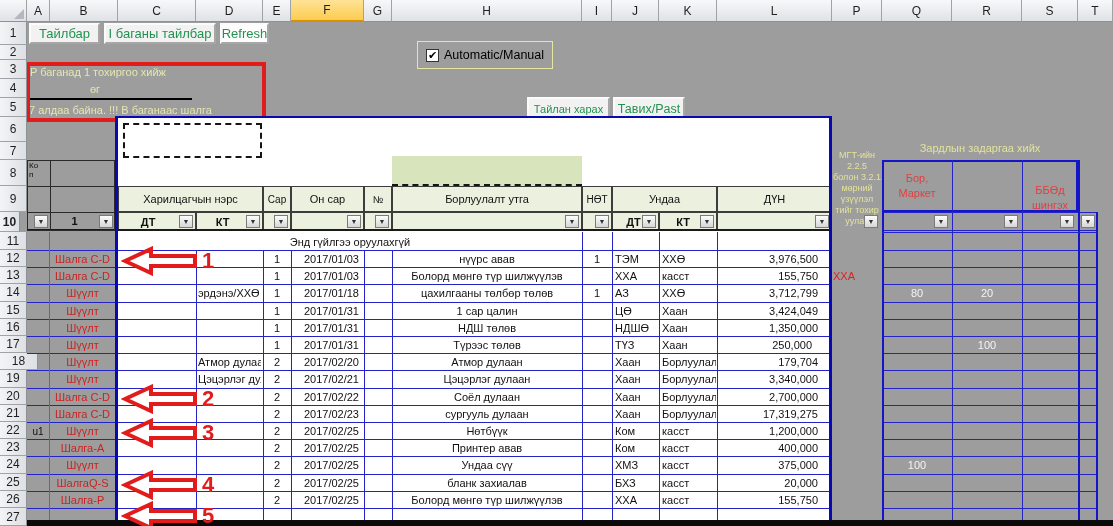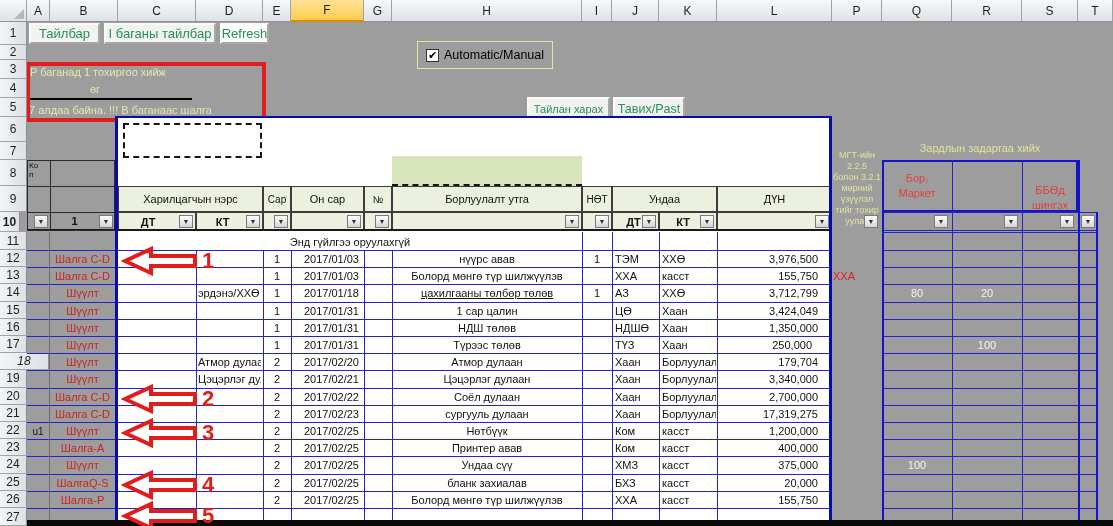--- a/index.html
+++ b/index.html
@@ -103,21 +103,21 @@
     <div class="rowhdr abs" style="left: 0px; top: 160px; width: 27px; height: 26px;">8</div>
     <div class="rowhdr abs" style="left: 0px; top: 186px; width: 27px; height: 26px;">9</div>
     <div class="rowhdr abs" style="left: 0px; top: 212px; width: 20px; height: 20px; font-weight: bold;">10</div>
     <div class="rowhdr abs" style="left: 0px; top: 232px; width: 27px; height: 18px;">11</div>
     <div class="rowhdr abs" style="left: 0px; top: 250px; width: 27px; height: 17.2px;">12</div>
     <div class="rowhdr abs" style="left: 0px; top: 267.2px; width: 27px; height: 17.2px;">13</div>
     <div class="rowhdr abs" style="left: 0px; top: 284.4px; width: 27px; height: 17.2px;">14</div>
     <div class="rowhdr abs" style="left: 0px; top: 301.6px; width: 27px; height: 17.2px;">15</div>
     <div class="rowhdr abs" style="left: 0px; top: 318.8px; width: 27px; height: 17.2px;">16</div>
     <div class="rowhdr abs" style="left: 0px; top: 336px; width: 27px; height: 17.2px;">17</div>
-    <div class="rowhdr abs" style="left: 0px; top: 353.2px; width: 49px; height: 17.2px; font-style: italic;">18</div>
+    <div class="rowhdr abs" style="left: 0px; top: 353.2px; width: 38px; height: 17.2px;">18</div>
     <div class="rowhdr abs" style="left: 0px; top: 370.4px; width: 27px; height: 17.2px;">19</div>
     <div class="rowhdr abs" style="left: 0px; top: 387.6px; width: 27px; height: 17.2px;">20</div>
     <div class="rowhdr abs" style="left: 0px; top: 404.8px; width: 27px; height: 17.2px;">21</div>
     <div class="rowhdr abs" style="left: 0px; top: 422px; width: 27px; height: 17.2px;">22</div>
     <div class="rowhdr abs" style="left: 0px; top: 439.2px; width: 27px; height: 17.2px;">23</div>
     <div class="rowhdr abs" style="left: 0px; top: 456.4px; width: 27px; height: 17.2px;">24</div>
     <div class="rowhdr abs" style="left: 0px; top: 473.6px; width: 27px; height: 17.2px;">25</div>
     <div class="rowhdr abs" style="left: 0px; top: 490.8px; width: 27px; height: 17.2px;">26</div>
     <div class="rowhdr abs" style="left: 0px; top: 508px; width: 27px; height: 18px;">27</div>
     <div class="abs" style="left: 118px; top: 117px; width: 714px; height: 404px; background: rgb(255, 255, 255);"></div>
@@ -268,21 +268,21 @@
     <div class="cell abs" style="left: 291px; top: 268.2px; width: 68px; height: 16.2px; justify-content: flex-end;">2017/01/03</div>
     <div class="cell abs" style="left: 392px; top: 268.2px; width: 190px; height: 16.2px; justify-content: center;">Болорд мөнгө түр шилжүүлэв</div>
     <div class="cell abs" style="left: 615px; top: 268.2px; width: 43px; height: 16.2px;">ХХА</div>
     <div class="cell abs" style="left: 662px; top: 268.2px; width: 54px; height: 16.2px;">касст</div>
     <div class="cell abs" style="left: 717px; top: 268.2px; width: 101px; height: 16.2px; justify-content: flex-end;">155,750</div>
     <div class="cell abs" style="left: 833px; top: 268.2px; width: 48px; height: 16.2px; color: rgb(224, 32, 32);">ХХА</div>
     <div class="cell abs" style="left: 50px; top: 285.4px; width: 65px; height: 16.2px; justify-content: center; color: rgb(204, 34, 34);">Шүүлт</div>
     <div class="cell abs" style="left: 198px; top: 285.4px; width: 63px; height: 16.2px;">эрдэнэ/ХХӨ</div>
     <div class="cell abs" style="left: 263px; top: 285.4px; width: 28px; height: 16.2px; justify-content: center;">1</div>
     <div class="cell abs" style="left: 291px; top: 285.4px; width: 68px; height: 16.2px; justify-content: flex-end;">2017/01/18</div>
-    <div class="cell abs" style="left: 392px; top: 285.4px; width: 190px; height: 16.2px; justify-content: center; text-decoration: underline;">цахилгааны төлбөр төлөв</div>
+    <div class="cell abs" style="left: 392px; top: 285.4px; width: 190px; height: 16.2px; justify-content: center;">цахилгааны төлбөр төлөв</div>
     <div class="cell abs" style="left: 582px; top: 285.4px; width: 30px; height: 16.2px; justify-content: center;">1</div>
     <div class="cell abs" style="left: 615px; top: 285.4px; width: 43px; height: 16.2px;">АЗ</div>
     <div class="cell abs" style="left: 662px; top: 285.4px; width: 54px; height: 16.2px;">ХХӨ</div>
     <div class="cell abs" style="left: 717px; top: 285.4px; width: 101px; height: 16.2px; justify-content: flex-end;">3,712,799</div>
     <div class="cell abs" style="left: 882px; top: 285.4px; width: 70px; height: 16.2px; justify-content: center; color: rgb(244, 244, 244);">80</div>
     <div class="cell abs" style="left: 952px; top: 285.4px; width: 70px; height: 16.2px; justify-content: center; color: rgb(244, 244, 244);">20</div>
     <div class="cell abs" style="left: 50px; top: 302.6px; width: 65px; height: 16.2px; justify-content: center; color: rgb(204, 34, 34);">Шүүлт</div>
     <div class="cell abs" style="left: 263px; top: 302.6px; width: 28px; height: 16.2px; justify-content: center;">1</div>
     <div class="cell abs" style="left: 291px; top: 302.6px; width: 68px; height: 16.2px; justify-content: flex-end;">2017/01/31</div>
     <div class="cell abs" style="left: 392px; top: 302.6px; width: 190px; height: 16.2px; justify-content: center;">1 сар цалин</div>

